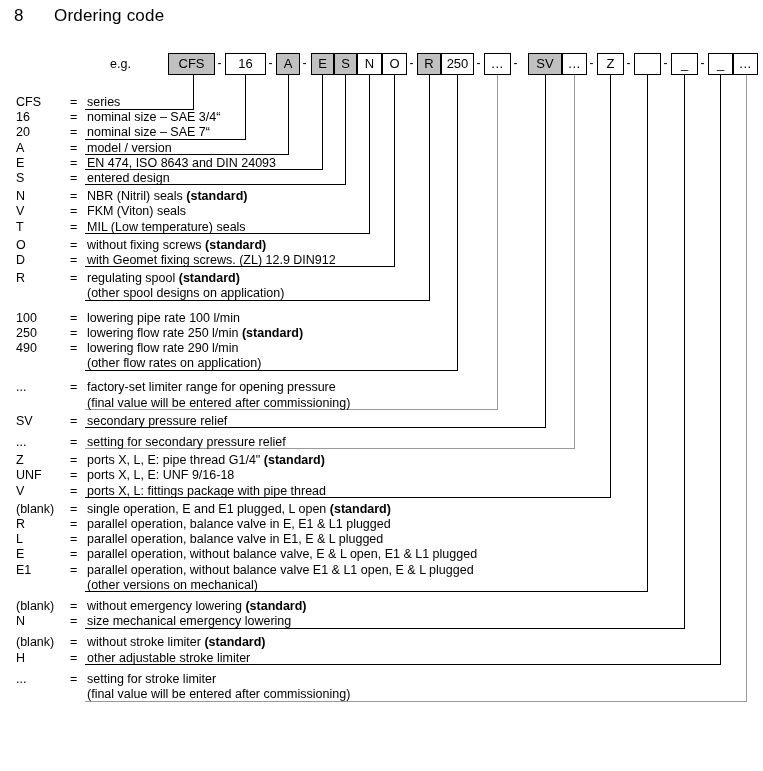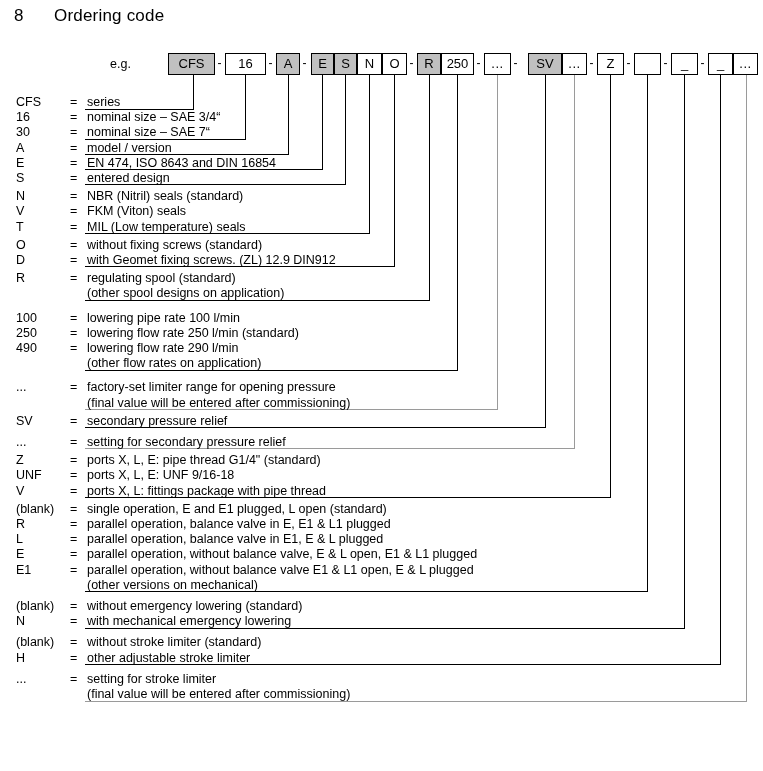--- a/index.html
+++ b/index.html
@@ -98,21 +98,21 @@
   .legend-row .lg-eq {
     position: absolute;
     left: 70px;
     top: 0;
   }
   .legend-row .lg-text {
     position: absolute;
     left: 87px;
     top: 0;
   }
-  .legend-row .lg-text b { font-weight: normal; }
+  .legend-row .lg-text b { font-weight: bold; }
   .legend-row.cont .lg-text { left: 87px; }
 </style>
 </head>
 <body>
 
 <div id="section-heading">
   <span class="num">8</span><span>Ordering code</span>
 </div>
 
 <div id="code-string">
@@ -188,33 +188,33 @@
       <span class="lg-code">CFS</span>
       <span class="lg-eq">=</span>
       <span class="lg-text">series</span>
     </div>
     <div class="legend-row" style="top: 110.2px;">
       <span class="lg-code">16</span>
       <span class="lg-eq">=</span>
       <span class="lg-text">nominal size – SAE 3/4“</span>
     </div>
     <div class="legend-row" style="top: 125.4px;">
-      <span class="lg-code">30</span>
+      <span class="lg-code">20</span>
       <span class="lg-eq">=</span>
       <span class="lg-text">nominal size – SAE 7“</span>
     </div>
     <div class="legend-row" style="top: 140.6px;">
       <span class="lg-code">A</span>
       <span class="lg-eq">=</span>
       <span class="lg-text">model / version</span>
     </div>
     <div class="legend-row" style="top: 155.8px;">
       <span class="lg-code">E</span>
       <span class="lg-eq">=</span>
-      <span class="lg-text">EN 474, ISO 8643 and DIN 16854</span>
+      <span class="lg-text">EN 474, ISO 8643 and DIN 24093</span>
     </div>
     <div class="legend-row" style="top: 171px;">
       <span class="lg-code">S</span>
       <span class="lg-eq">=</span>
       <span class="lg-text">entered design</span>
     </div>
     <div class="legend-row" style="top: 189.2px;">
       <span class="lg-code">N</span>
       <span class="lg-eq">=</span>
       <span class="lg-text">NBR (Nitril) seals <b>(standard)</b></span>
@@ -327,21 +327,21 @@
       <span class="lg-text">(other versions on mechanical)</span>
     </div>
     <div class="legend-row" style="top: 599px;">
       <span class="lg-code">(blank)</span>
       <span class="lg-eq">=</span>
       <span class="lg-text">without emergency lowering <b>(standard)</b></span>
     </div>
     <div class="legend-row" style="top: 614.2px;">
       <span class="lg-code">N</span>
       <span class="lg-eq">=</span>
-      <span class="lg-text">with mechanical emergency lowering</span>
+      <span class="lg-text">size mechanical emergency lowering</span>
     </div>
     <div class="legend-row" style="top: 635.4px;">
       <span class="lg-code">(blank)</span>
       <span class="lg-eq">=</span>
       <span class="lg-text">without stroke limiter <b>(standard)</b></span>
     </div>
     <div class="legend-row" style="top: 650.6px;">
       <span class="lg-code">H</span>
       <span class="lg-eq">=</span>
       <span class="lg-text">other adjustable stroke limiter</span>

